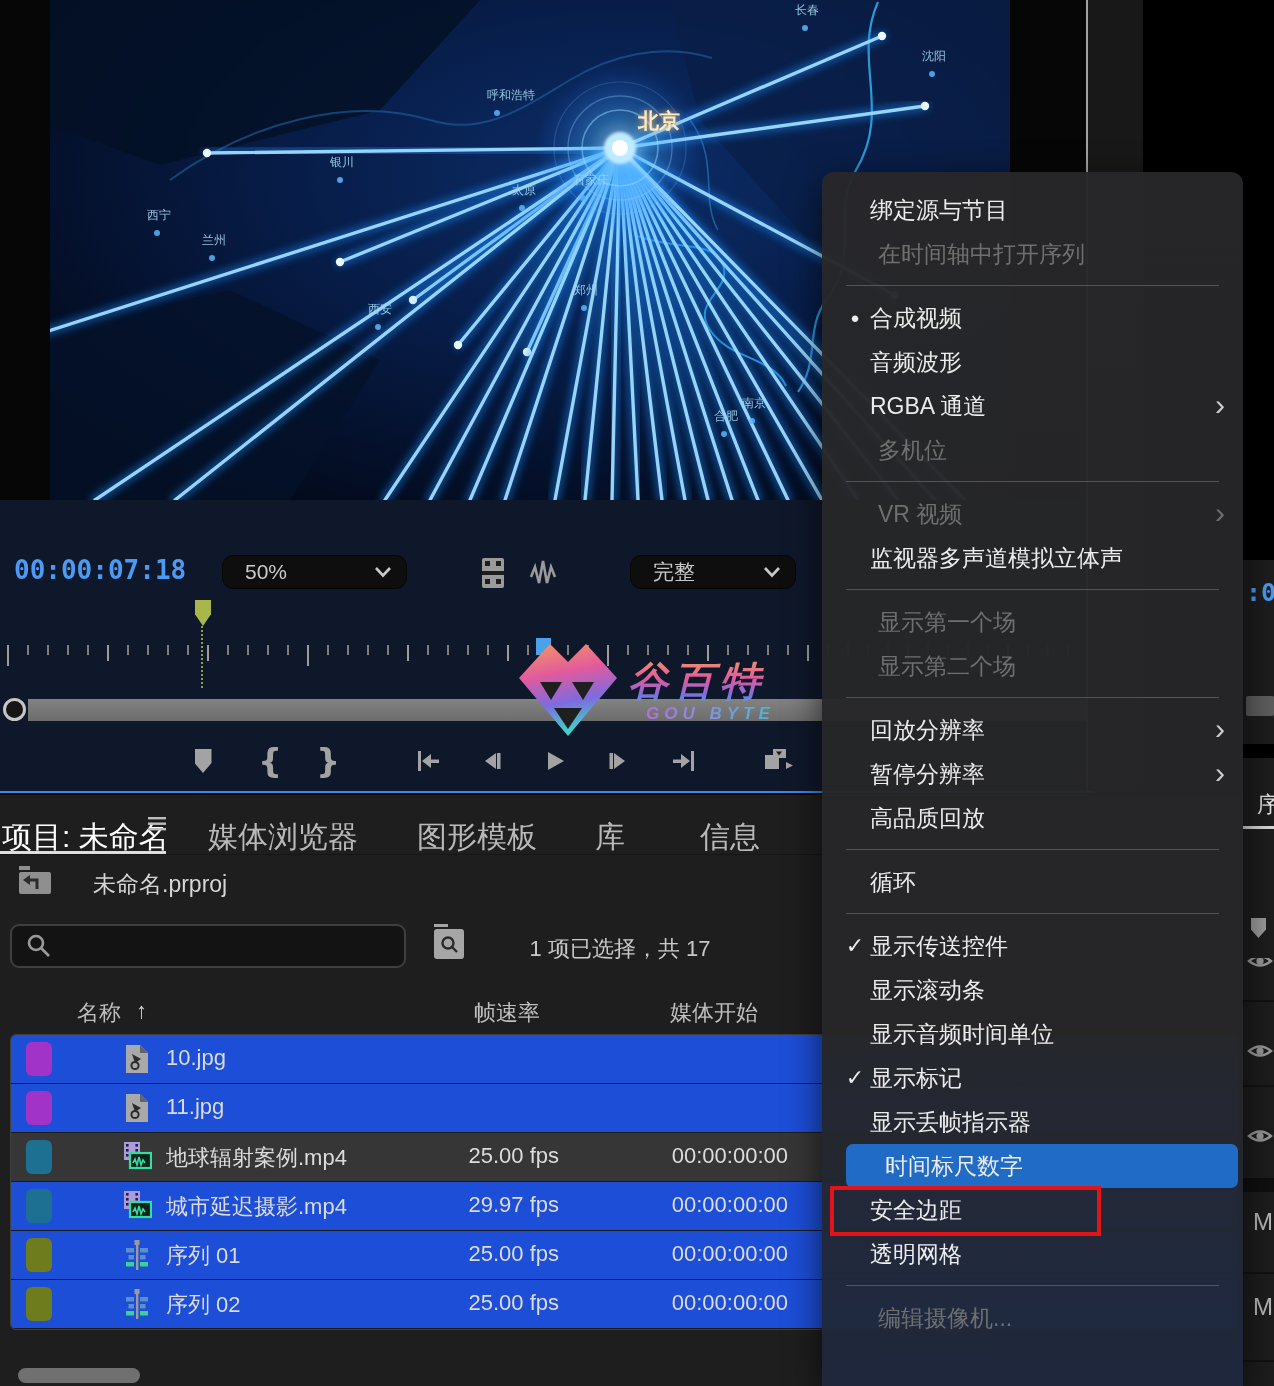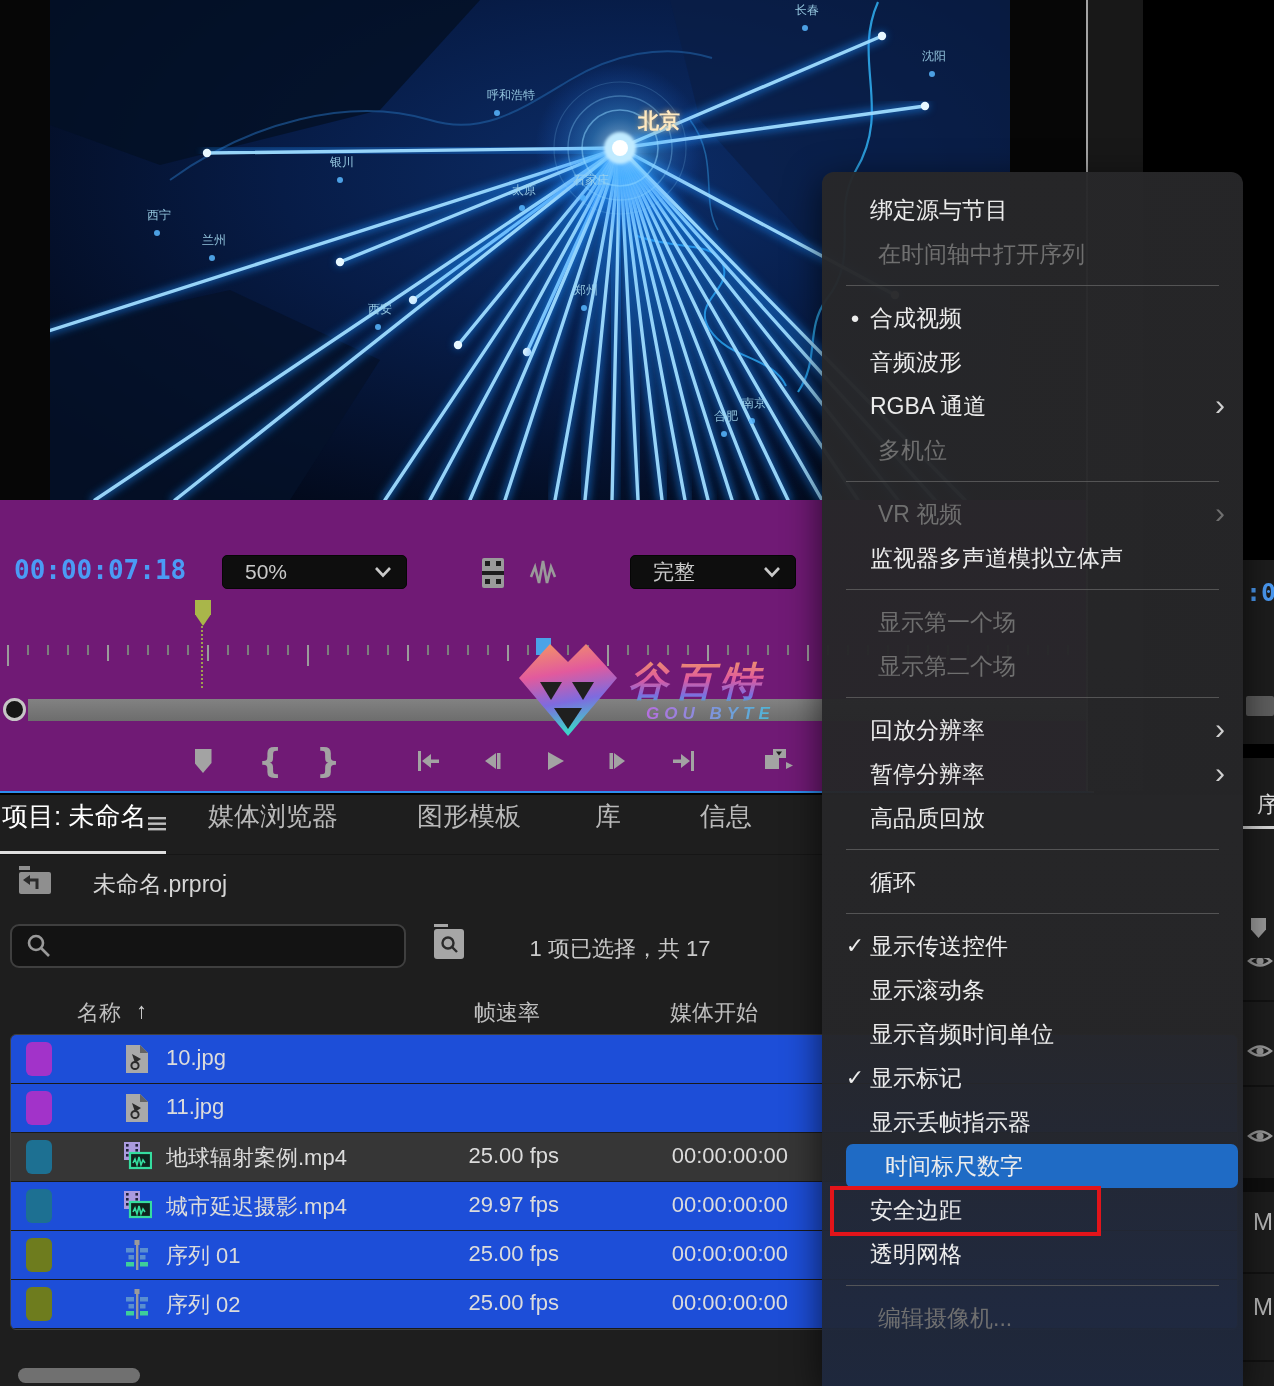--- a/index.html
+++ b/index.html
@@ -1,26 +1,26 @@
 <!DOCTYPE html>
 <html><head>
 <meta charset="utf-8">
 <style>
   html,body{margin:0;padding:0;background:#000;}
   .screen{position:relative;width:1274px;height:1386px;background:#000;overflow:hidden;
           font-family:"Liberation Sans",sans-serif;-webkit-font-smoothing:antialiased;}
   
-  .pm{position:absolute;left:0;top:0;width:1086px;height:791px;background:#701a75;
+  .pm{position:absolute;left:0;top:0;width:1086px;height:791px;background:#0f172a;
       border-right:8px solid #a3a3a3;border-bottom:2px solid #2e8df0;}
   .pm-video-area{position:absolute;left:0;top:0;width:1086px;height:500px;background:#060606;}
   .pm-video{position:absolute;left:50px;top:0;width:960px;height:500px;background:#02040f;overflow:hidden;}
   .pm-controls{position:absolute;left:0;top:545px;width:1086px;height:55px;}
   .tc{position:absolute;left:14px;top:10px;font-family:"DejaVu Sans Mono",monospace;
       font-size:26px;font-weight:bold;color:#4b9bf5;letter-spacing:0px;}
-  .dd{position:absolute;height:34px;background:#0e0e0e;border:1px solid #060606;border-radius:5px;
+  .dd{position:absolute;height:34px;background:#0e0e0e;border:1px solid #060606;border-radius:11px;
       color:#c9c9c9;font-size:21px;display:flex;align-items:center;justify-content:space-between;
       padding:0 14px 0 22px;box-sizing:border-box;}
   .dd-zoom{left:222px;top:10px;width:185px;}
   .dd-qual{left:630px;top:10px;width:166px;}
   .tool-ic{position:absolute;top:12px;}
   
   .ruler{position:absolute;left:0;top:640px;width:1086px;height:48px;}
   .playhead{position:absolute;left:195px;top:600px;width:16px;height:26px;background:#a9b64a;
             clip-path:polygon(0 0,100% 0,100% 55%,50% 100%,0 55%);box-shadow:0 0 0 1px #222;}
   .ph-line{position:absolute;left:201px;top:626px;height:62px;border-left:2px dotted #a9b64a;opacity:.85;}
@@ -37,21 +37,21 @@
   .tl-black-gap{position:absolute;left:1243px;top:744px;width:31px;height:14px;background:#000;}
   .tl-tc{position:absolute;left:3px;top:18px;font-family:"DejaVu Sans Mono",monospace;font-size:25px;font-weight:bold;color:#4b9bf5;}
   .tl-scrollfrag{position:absolute;left:3px;top:136px;width:28px;height:20px;background:#5e5e5e;border-radius:2px;}
   .tl-tab{position:absolute;left:14px;top:230px;font-size:22px;color:#e6e6e6;}
   .tl-underline{position:absolute;left:0;top:266px;width:31px;height:3px;background:#d9d9d9;}
   .tl-row-sep{position:absolute;left:0;width:31px;height:2px;background:#121212;}
   .tl-m{position:absolute;left:10px;font-size:24px;color:#b9b9b9;}
   
   .proj{position:absolute;left:0;top:795px;width:1243px;height:591px;background:#1e1e1e;}
   .tabbar{position:absolute;left:0;top:0;width:100%;height:60px;border-bottom:1px solid #161616;box-sizing:border-box;}
-  .tab{position:absolute;top:4px;font-size:26px;color:#b9b9b9;white-space:nowrap;text-align:right;}
+  .tab{position:absolute;top:22px;font-size:30px;color:#b9b9b9;white-space:nowrap;text-align:right;}
   .tab.active{color:#ffffff;}
   .tab-underline{position:absolute;left:0;top:56px;width:166px;height:3px;background:#dedede;}
   .crumb-ic{position:absolute;left:18px;top:70px;}
   .crumb{position:absolute;left:57px;top:74px;font-size:23px;color:#d6d6d6;margin-left:36px;}
   .searchbox{position:absolute;left:10px;top:129px;width:396px;height:44px;background:#131313;
              border:2px solid #3f3f3f;border-radius:9px;box-sizing:border-box;display:flex;align-items:center;}
   .searchbox input{background:transparent;border:none;outline:none;color:#ddd;font-size:20px;width:330px;
                    font-family:"Liberation Sans",sans-serif;}
   .fsearch{position:absolute;left:434px;top:134px;width:30px;height:30px;background:#a6a6a6;border-radius:3px;
            display:flex;align-items:center;justify-content:center;}

